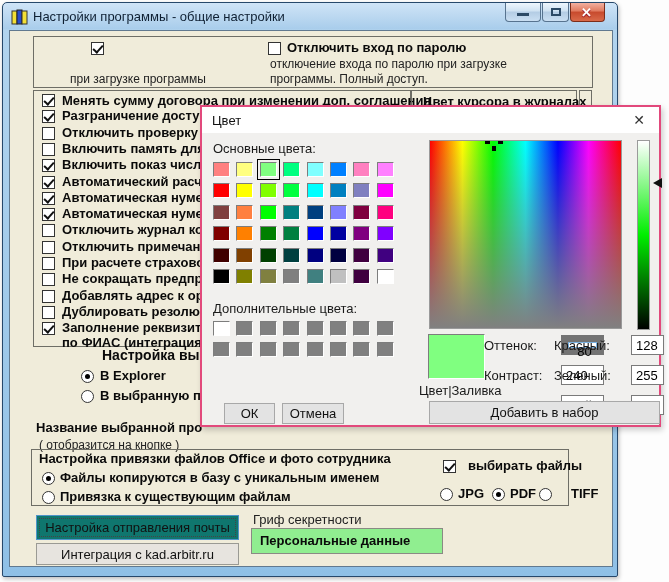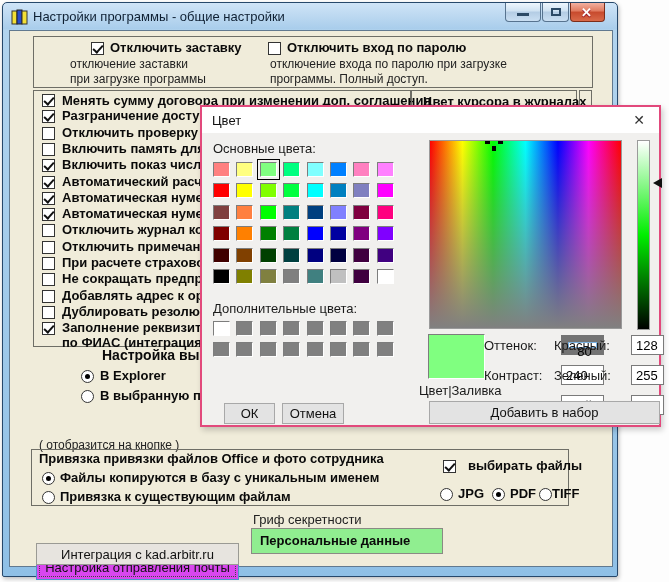--- a/index.html
+++ b/index.html
@@ -28,21 +28,21 @@
   .slab { position:absolute; font-size:12px; color:#222; white-space:nowrap; line-height:14px; }
 
   .cb { position:absolute; width:13px; height:13px; background:#fff; border:1px solid #333; }
   .cb.on::after { content:''; position:absolute; left:1px; top:2px; width:8px; height:4px;
     border-left:2px solid #111; border-bottom:2px solid #111; transform:rotate(-48deg); }
   .rb { position:absolute; width:13px; height:13px; background:#fff; border:1px solid #333; border-radius:50%; }
   .rb.on::after { content:''; position:absolute; left:3px; top:3px; width:5px; height:5px; background:#000; border-radius:50%; }
 
   .btn { position:absolute; background:#e7e4df; border:1px solid #9a9a94; font-size:13px;
     color:#111; text-align:center; font-family:"Liberation Sans",sans-serif; }
-  #btn-mail { border:1px solid #4f93c9; outline:1px dotted #444; outline-offset:-4px; background:#d946ef;margin-top:40px; }
+  #btn-mail { border:1px solid #4f93c9; outline:1px dotted #444; outline-offset:-4px; background:#0f766e; }
   #field-acdsee { position:absolute; background:#eceade; border:1px solid #9aa0a8; color:#8f8f8f;
     font-size:13px; padding:3px 0 0 7px; }
   #field-secrecy { position:absolute; background:#90ee90; border:1px solid #8a8a84; color:#0a0a0a;
     font-size:13px; padding:4px 0 0 8px; font-weight:bold; }
   #btn-exit { font-weight:bold; }
   #btn-exit .txt { position:absolute; left:0; right:0; bottom:5px; color:#1b1bd6; font-size:13px; }
   #btn-exit svg { position:absolute; left:38px; top:4px; }
 
   
   #color-dialog { position:absolute; left:200px; top:105px; width:461px; height:322px;
@@ -94,22 +94,20 @@
       </span>
     <span class="winbtn" id="btn-close">
         <i>✕</i>
       </span>
   </div>
 
   <div id="client">
 
     <div class="gbox" style="left:23px;top:5px;width:560px;height:52px"></div>
     <span class="cb on" style="left:81px;top:11px"></span>
-    <span class="blab" style="left:100px;top:10px">Отключить заставку</span>
-    <span class="slab" style="left:60px;top:26px">отключение заставки</span>
     <span class="slab" style="left:60px;top:41px">при загрузке программы</span>
     <span class="cb" style="left:258px;top:11px"></span>
     <span class="blab" style="left:277px;top:10px">Отключить вход по паролю</span>
     <span class="slab" style="left:260px;top:41px">программы. Полный доступ.</span>
     <span class="slab" style="left:260px;top:26px">отключение входа по паролю при загрузке</span>
 
     <div class="gbox" id="checkbox-list" style="left:23px;top:59px;width:378px;height:257px">
         <span class="cb on" style="left: 8px; top: 3px;"></span>
         <span class="blab" style="left: 28px; top: 3px;">Менять сумму договора при изменении доп. соглашения</span>
         <span class="cb on" style="left: 8px; top: 19px;"></span>
@@ -146,36 +144,37 @@
     <div class="gbox" style="left:401px;top:59px;width:166px;height:70px"></div>
     <span class="blab" style="left:413px;top:64px">Цвет курсора в журналах</span>
     <div class="gbox" style="left:569px;top:59px;width:13px;height:70px"></div>
 
     <span class="blab" style="left:92px;top:317px;font-size:14px">Настройка вывод</span>
     <span class="rb on" style="left:71px;top:339px"></span>
     <span class="blab" style="left:90px;top:338px">В Explorer</span>
     <span class="rb" style="left:71px;top:359px"></span>
     <span class="blab" style="left:90px;top:358px">В выбранную про</span>
 
+    <span class="blab" style="left:26px;top:390px">Название выбранной про</span>
     <span class="slab" style="left:29px;top:407px">( отобразится на кнопке )</span>
 
     <div class="gbox" style="left:21px;top:418px;width:538px;height:57px"></div>
-    <span class="blab" style="left:29px;top:421px">Привязка привязки файлов Office и фото сотрудника</span>
+    <span class="blab" style="left:29px;top:421px">Настройка привязки файлов Office и фото сотрудника</span>
     <span class="rb on" style="left:32px;top:441px"></span>
     <span class="blab" style="left:50px;top:440px">Файлы копируются в базу с уникальным именем</span>
     <span class="rb" style="left:32px;top:460px"></span>
     <span class="blab" style="left:50px;top:459px">Привязка к существующим файлам</span>
     <span class="cb on" style="left:433px;top:429px"></span>
     <span class="blab" style="left:458px;top:428px">выбирать файлы</span>
     <span class="rb" style="left:430px;top:457px"></span>
     <span class="blab" style="left:448px;top:456px">JPG</span>
     <span class="rb on" style="left:482px;top:457px"></span>
     <span class="blab" style="left:500px;top:456px">PDF</span>
     <span class="rb" style="left:529px;top:457px"></span>
-    <span class="blab" style="left:542px;top:456px">TIFF</span>
+    <span class="blab" style="left:561px;top:456px">TIFF</span>
 
     <button class="btn" id="btn-mail" style="left:26px;top:484px;width:203px;height:25px">Настройка отправления почты</button>
     <button class="btn" style="left:26px;top:512px;width:203px;height:22px">Интеграция с kad.arbitr.ru</button>
     <span class="slab" style="left:243px;top:482px;font-size:13px">Гриф секретности</span>
     <div id="field-secrecy" style="left: 241px; top: 497px; width: 192px; height: 26px; background: rgb(144, 238, 144);">Персональные данные</div>
   </div>
 </div>
 
 <div id="color-dialog">
   <div id="dlg-titlebar">

